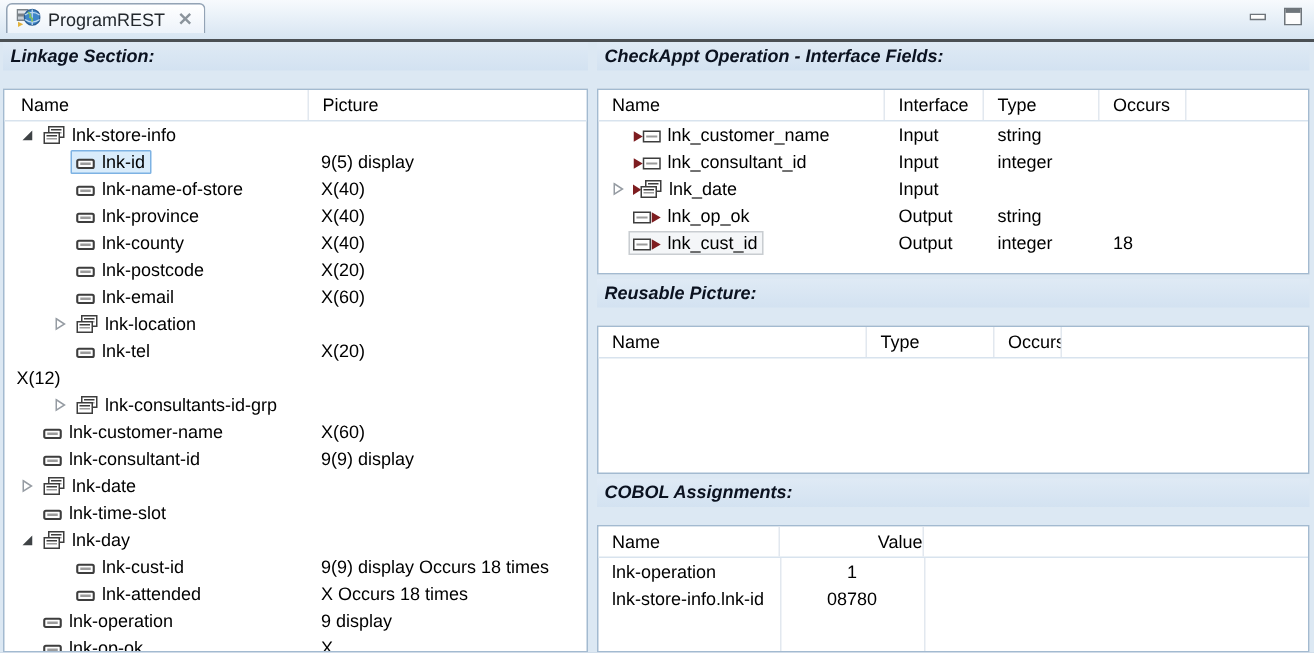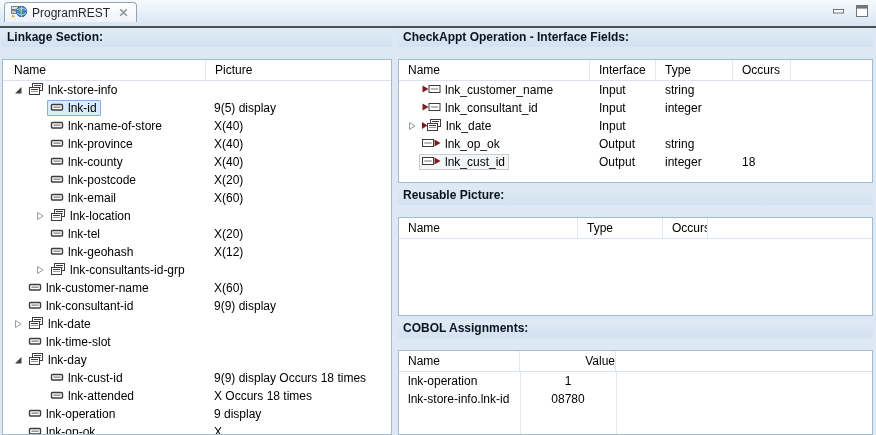--- a/index.html
+++ b/index.html
@@ -16,42 +16,42 @@
   .winbtns{position:absolute;right:8px;top:5px;display:flex;gap:12px;align-items:center;}
   .winbtns span{display:flex;align-items:center;}
 
   
   .content{position:absolute;left:0;top:28px;width:876px;height:407px;display:flex;}
   .leftpane{width:392px;box-sizing:border-box;padding-left:2px;display:flex;flex-direction:column;}
   .sash{width:6px;}
   .rightpane{flex:1;margin-right:3px;display:flex;flex-direction:column;min-width:0;}
 
   .sechdr{height:19px;line-height:19px;font-weight:bold;color:#0b1220;padding-left:5px;
-          background:linear-gradient(#dfeaf5,#d3e2f1);white-space:nowrap;overflow:hidden;}
+          background:linear-gradient(#dfeaf5,#d3e2f1);white-space:nowrap;overflow:hidden;font-style:italic;}
   .mt{margin-top:3px;}
 
   .tbl{background:#fff;border:1px solid #a3bad0;position:relative;overflow:hidden;margin-top:12px;}
   .tbl-linkage{flex:1;}
   .tbl-interface{height:122px;}
   .tbl-reusable{height:97px;}
   .tbl-cobol{flex:1;}
 
   .thead{display:flex;height:21px;box-sizing:border-box;border-bottom:1px solid #d8e3ee;background:#fff;}
   .th{box-sizing:border-box;padding:3px 0 0 9px;border-right:1px solid #e2e8ef;height:100%;
       white-space:nowrap;overflow:hidden;}
   .th.fill{flex:1;border-right:none;}
   .th.ctr{text-align:right;padding-left:0;}
 
   .trow{display:flex;height:18px;align-items:center;}
   .cell{box-sizing:border-box;white-space:nowrap;overflow:hidden;}
   .name-c{display:flex;align-items:center;height:100%;}
   .ind{flex:none;height:1px;}
   .tw{width:14px;flex:none;display:flex;justify-content:center;align-items:center;}
   .icon{display:flex;align-items:center;margin-right:4px;flex:none;}
-  .box{display:flex;align-items:flex-start;height:16px;box-sizing:border-box;
+  .box{display:flex;align-items:flex-end;height:16px;box-sizing:border-box;
        border:1px solid transparent;padding:0 3px 0 2px;}
   .box.sel{background:#d9ecfb;border-color:#7db2e3;border-radius:1px;}
   .box.foc{background:#f4f6f8;border-color:#c9cdd1;}
 
   
   .lk-name{width:203px;}
   .lk-pic{flex:1;padding-left:8px;}
   .if-name{width:191px;}
   .if-dir{width:66px;padding-left:9px;}
   .if-type{width:77px;padding-left:9px;}
@@ -266,33 +266,20 @@
                       <rect x="1.5" y="3.5" width="11" height="5.5" rx="1" fill="#fdfdfd" stroke="#3d3d3d" stroke-width="1.4"></rect>
                       <line x1="3.5" y1="6.2" x2="10.5" y2="6.2" stroke="#9b9b9b" stroke-width="1.6"></line>
                     </svg>
                   </div>
                   <div class="lbl">lnk-tel</div>
                 </div>
               </div>
               <div class="cell lk-pic">X(20)</div>
             </div>
             <div class="trow">
-              <div class="cell name-c lk-name">
-                <div class="ind" style="width: 30px;"></div>
-                <div class="tw"></div>
-                <div class="box">
-                  <div class="icon">
-                    <svg width="14" height="12" viewBox="0 0 14 12">
-                      <rect x="1.5" y="3.5" width="11" height="5.5" rx="1" fill="#fdfdfd" stroke="#3d3d3d" stroke-width="1.4"></rect>
-                      <line x1="3.5" y1="6.2" x2="10.5" y2="6.2" stroke="#9b9b9b" stroke-width="1.6"></line>
-                    </svg>
-                  </div>
-                  <div class="lbl">lnk-geohash</div>
-                </div>
-              </div>
               <div class="cell lk-pic">X(12)</div>
             </div>
             <div class="trow">
               <div class="cell name-c lk-name">
                 <div class="ind" style="width: 30px;"></div>
                 <div class="tw">
                   <svg width="9" height="10" viewBox="0 0 9 10">
                     <polygon points="1.5,1.5 7,5 1.5,8.5" fill="#fff" stroke="#969ca3"></polygon>
                   </svg>
                 </div>

